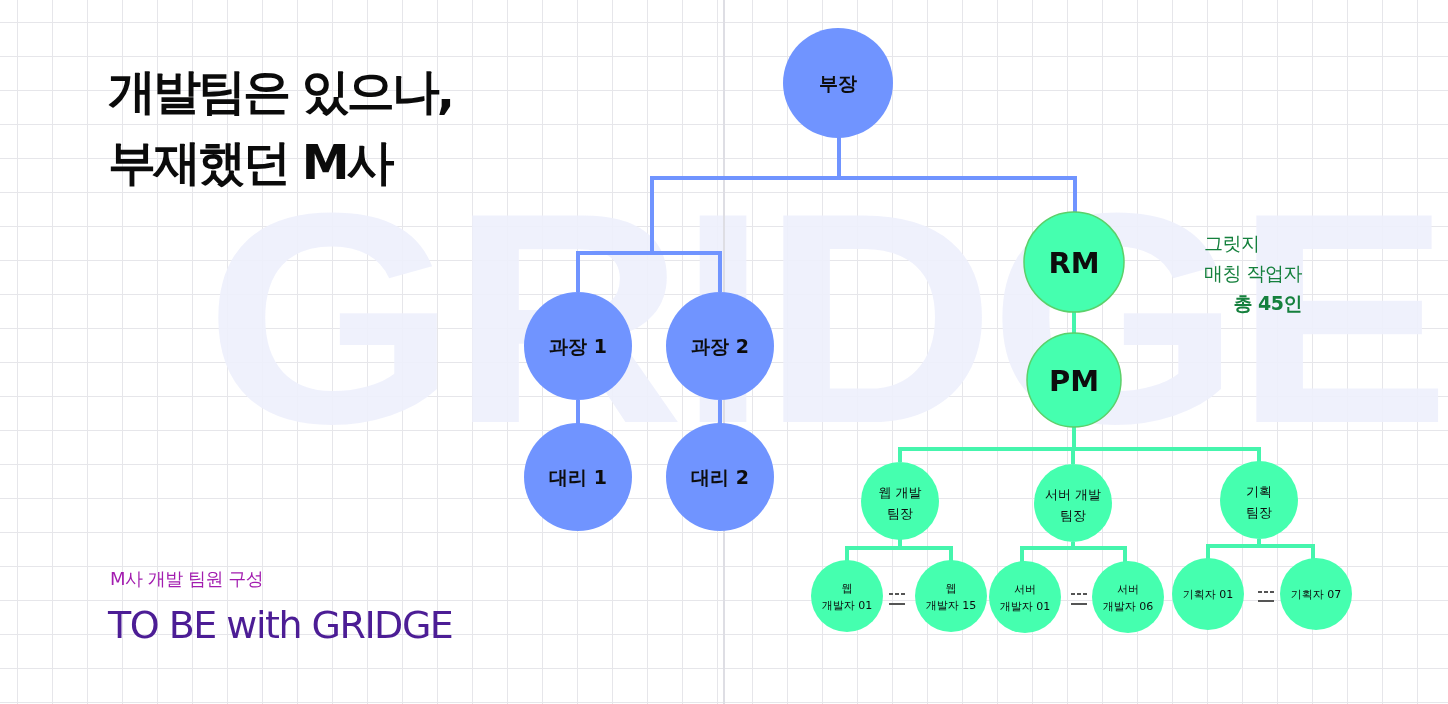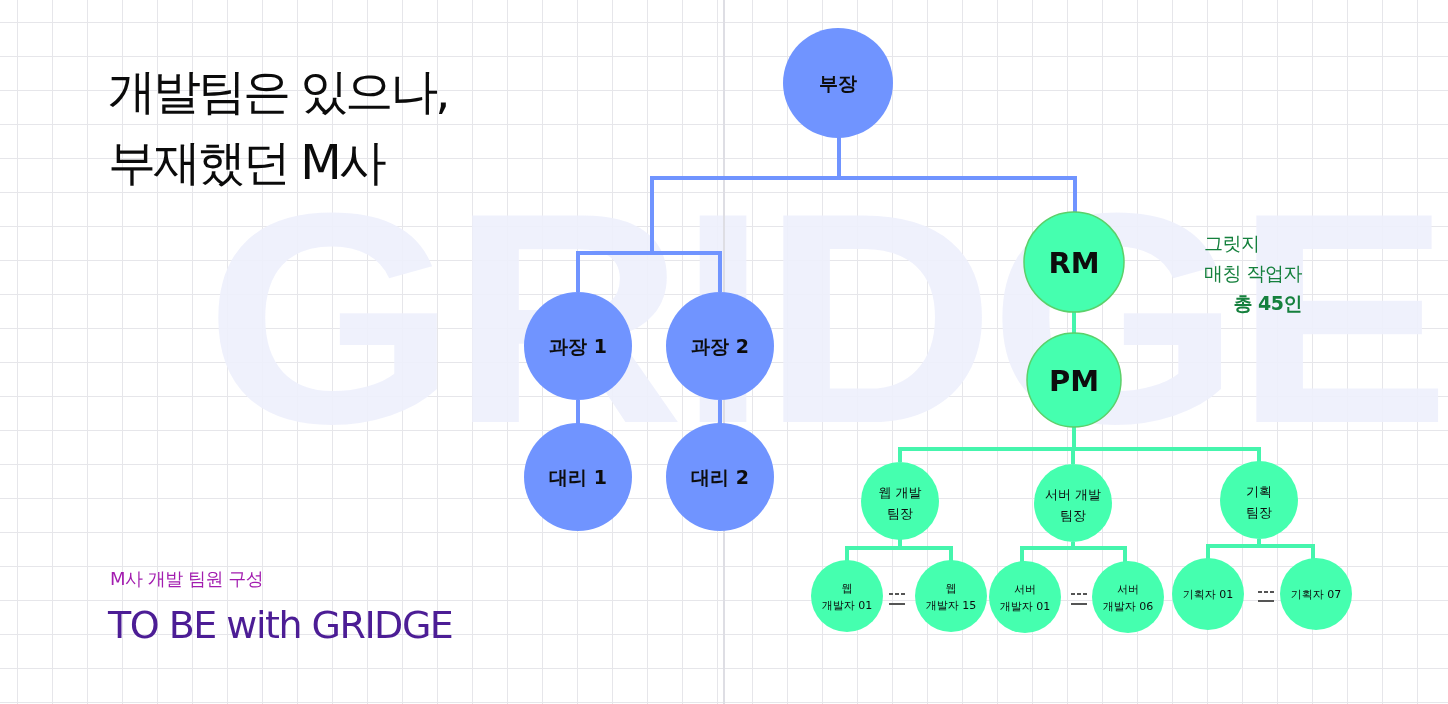--- a/index.html
+++ b/index.html
@@ -20,21 +20,21 @@
     .watermark {
       position: absolute; left: 205px; top: 168px;
       font-family: "Liberation Sans", sans-serif; font-weight: 700;
       font-size: 300px; line-height: 1; letter-spacing: -6px;
       color: #eef0fc; opacity: 0.9; white-space: nowrap;
       transform: scaleX(1.08); transform-origin: left top;
       pointer-events: none;
     }
     .headline {
       position: absolute; left: 108px; top: 56px;
-      font-family: "DejaVu Sans", sans-serif; font-weight: 400;
+      font-family: "DejaVu Sans", sans-serif; font-weight: 700;
       font-size: 48px; line-height: 71px; letter-spacing: -3px; color: #0b0b0b;
     }
     .headline div { white-space: nowrap; }
     .subtitle {
       position: absolute; left: 110px; top: 567px;
       font-size: 18px; color: #a21caf; letter-spacing: -0.5px; white-space: nowrap;
     }
     .tobe {
       position: absolute; left: 108px; top: 603px;
       font-family: "DejaVu Sans", sans-serif; font-size: 38px; letter-spacing: -1.5px;

